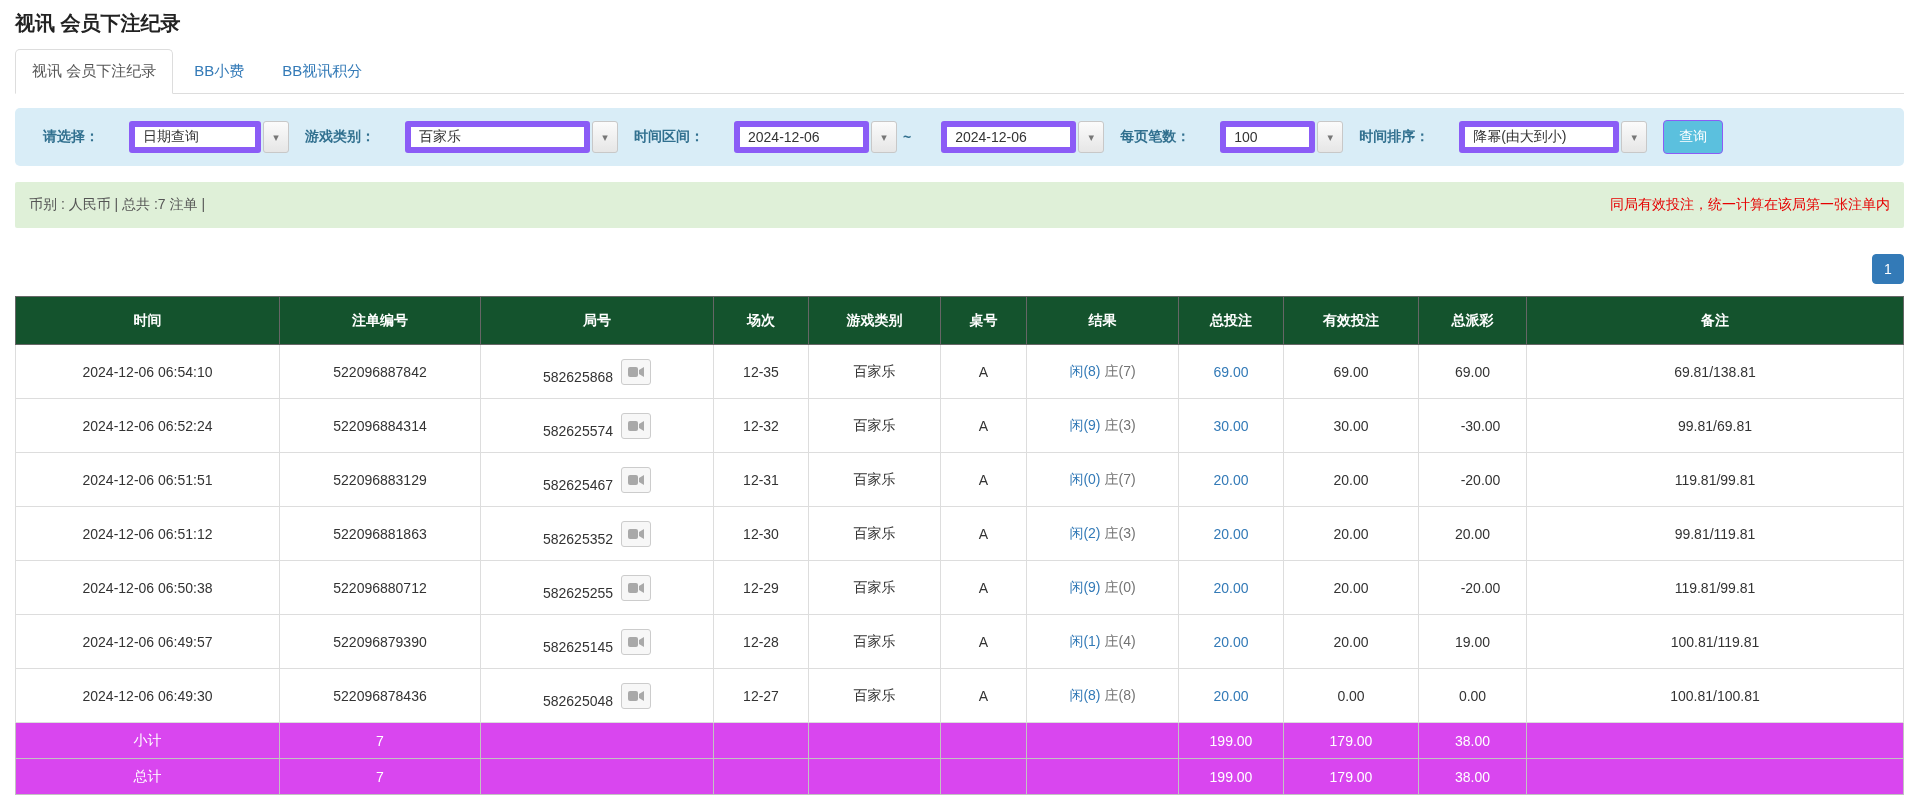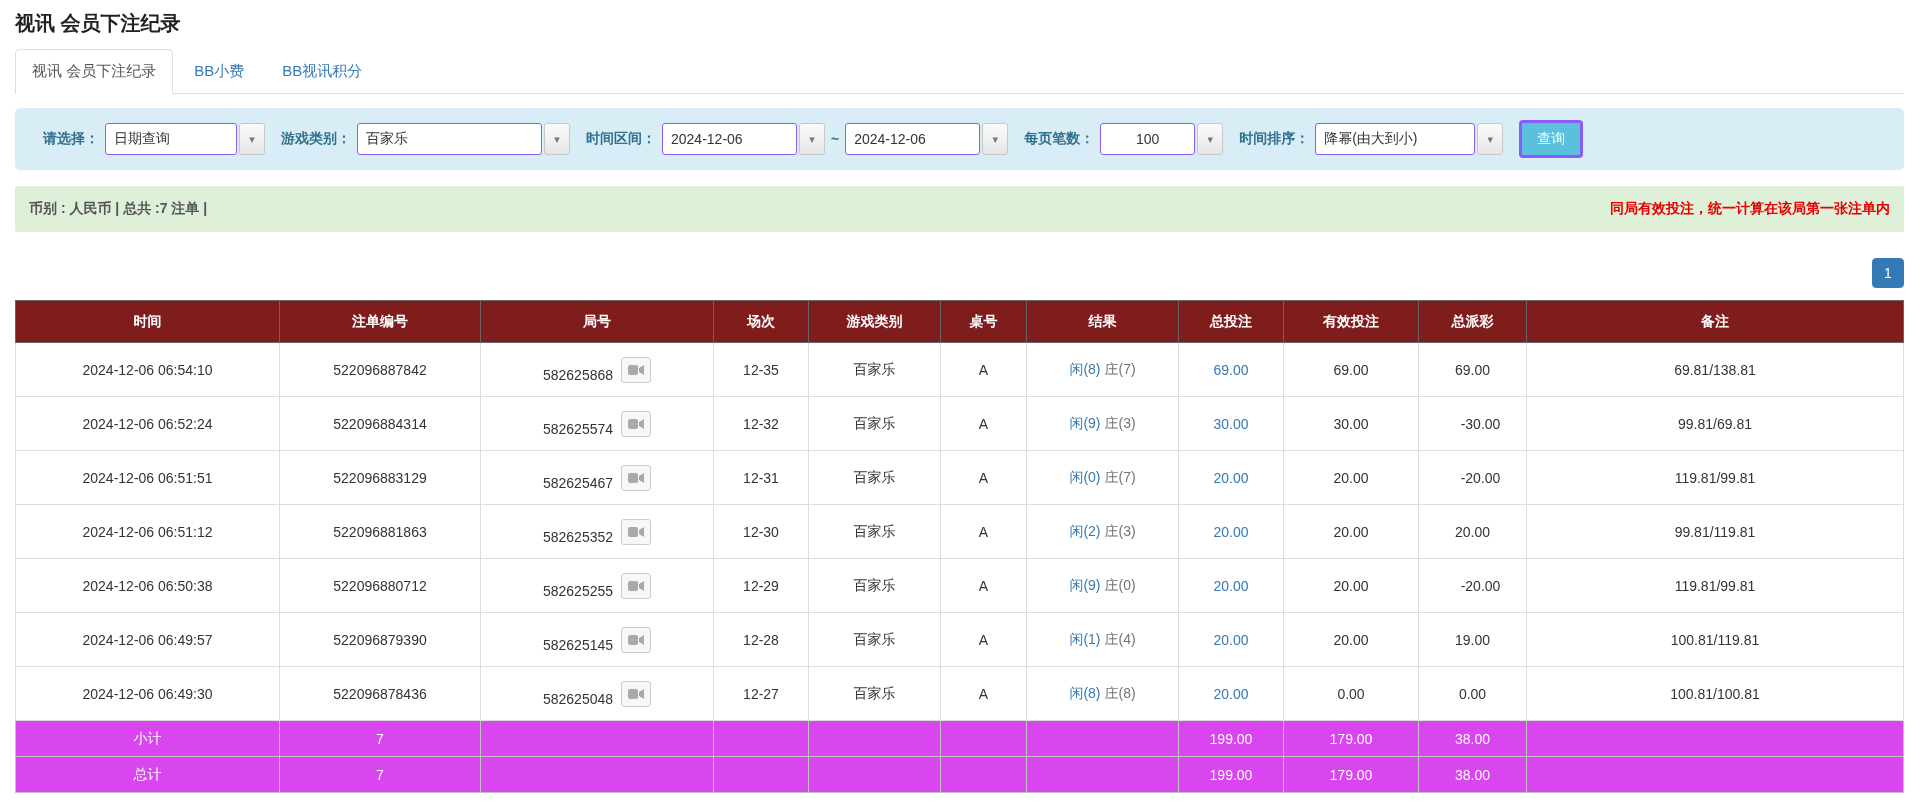--- a/index.html
+++ b/index.html
@@ -55,67 +55,67 @@
   .filter-label {
     color: #31708f;
     font-weight: bold;
     margin: 0 6px 0 16px;
     white-space: nowrap;
   }
   .filter-label.first { margin-left: 0; }
   .combo { display: flex; align-items: center; }
   .combo input {
     height: 32px;
-    border: 1px solid #8b5cf6;
+    border: 6px solid #8b5cf6;
     border-radius: 3px;
     background: #fff;
     padding: 0 8px;
     font-size: 14px;
     color: #333;
     font-family: "Liberation Sans", "DejaVu Sans", sans-serif;
+    margin-left: 24px;
   }
   .caret-btn {
     height: 32px;
     width: 26px;
     margin-left: 2px;
     border: 1px solid #c8c8c8;
     border-radius: 3px;
     background: linear-gradient(#fbfbfb, #e6e6e6);
     color: #777;
     font-size: 11px;
     display: flex;
     align-items: center;
     justify-content: center;
     cursor: pointer;
   }
   .tilde { margin: 0 6px; color: #31708f; font-weight: bold; }
   .btn-query {
     margin-left: 16px;
     background: #5bc0de;
-    border: 3px solid #8b5cf6;
+    border: 1px solid #8b5cf6;
     color: #fff;
     font-size: 14px;
     padding: 7px 15px;
     border-radius: 4px;
     cursor: pointer;
     font-family: "Liberation Sans", "DejaVu Sans", sans-serif;
   }
 
   
   .summary-bar {
     margin-top: 16px;
     background: #dff0d8;
     padding: 14px;
     display: flex;
     justify-content: space-between;
     align-items: center;
     font-size: 14px;
     color: #555;
     border-radius: 2px;
-    font-weight: bold;
   }
   .summary-right { color: #e60000; }
 
   
   .pager-row { display: flex; justify-content: flex-end; margin-top: 26px; }
   .pager-row.bottom { margin-top: 20px; }
   .page-btn {
     min-width: 32px;
     height: 30px;
     background: #337ab7;
@@ -131,24 +131,24 @@
 
   
   .records-table {
     width: 100%;
     border-collapse: collapse;
     margin-top: 12px;
     font-size: 14px;
     table-layout: fixed;
   }
   .records-table thead th {
-    background: #7f1d1d;
+    background: #14532d;
     color: #fff;
     font-weight: bold;
-    height: 42px;
+    height: 48px;
     border: 1px solid #666;
     text-align: center;
   }
   .records-table tbody td {
     height: 54px;
     border: 1px solid #ddd;
     text-align: center;
     color: #333;
     background: #fff;
   }
@@ -206,21 +206,21 @@
       <span class="caret-btn">▾</span>
     </span>
     <span class="tilde">~</span>
     <span class="combo">
       <input style="width: 135px;" readonly="" value="2024-12-06">
       <span class="caret-btn">▾</span>
     </span>
 
     <span class="filter-label">每页笔数：</span>
     <span class="combo">
-      <input style="width: 95px; text-align: center;" readonly="" value="100">
+      <input style="width: 95px;" readonly="" value="100">
       <span class="caret-btn">▾</span>
     </span>
 
     <span class="filter-label">时间排序：</span>
     <span class="combo">
       <input style="width: 160px;" readonly="" value="降幂(由大到小)">
       <span class="caret-btn">▾</span>
     </span>
 
     <button class="btn-query">查询</button>

